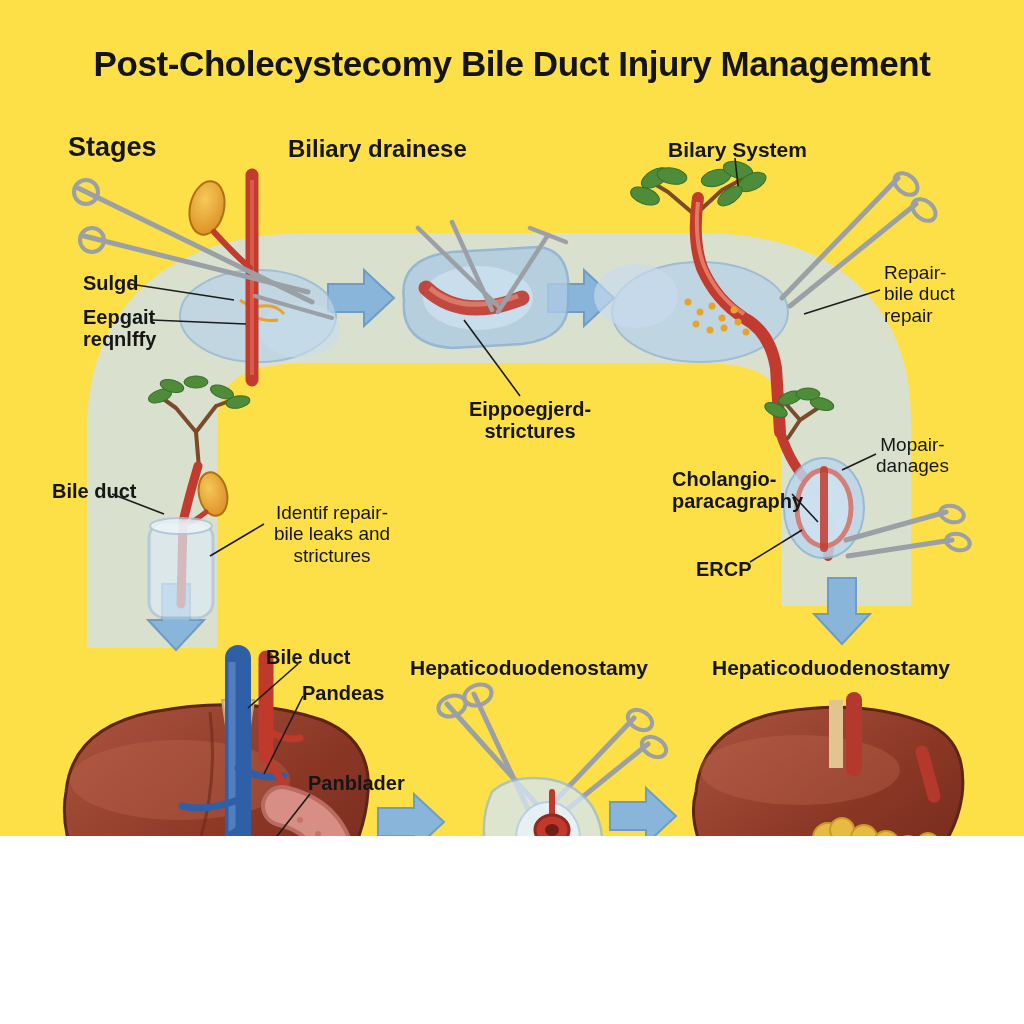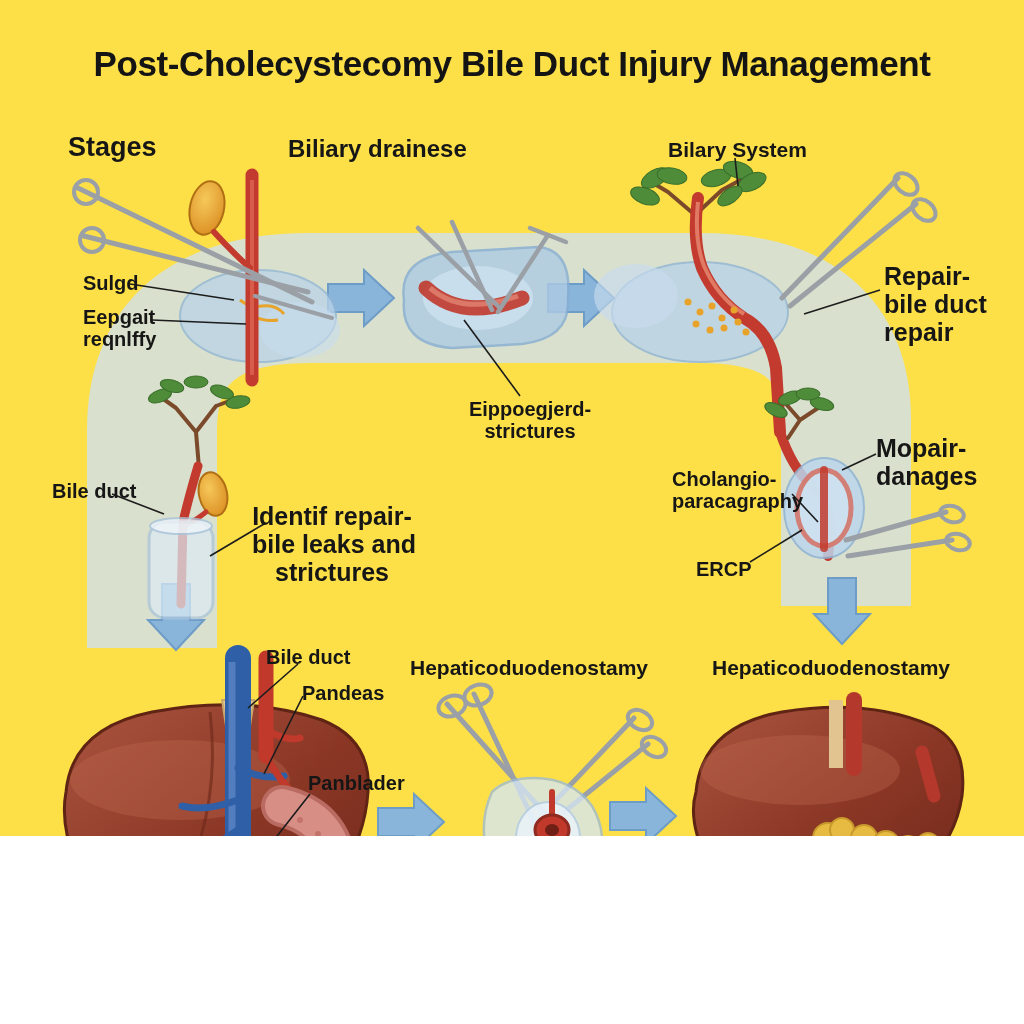--- a/index.html
+++ b/index.html
@@ -7,21 +7,21 @@
          font-family:"Liberation Sans",sans-serif;color:#161616;}
   #scene svg{position:absolute;left:0;top:0;}
   .title{position:absolute;left:0;top:44px;width:100%;text-align:center;margin:0;
          font-size:35px;font-weight:800;letter-spacing:-.4px;color:#141414;}
   .lbl{position:absolute;white-space:nowrap;line-height:1.12;}
   .lbl span{display:block;}
   .h1b{font-size:27px;font-weight:800;}
   .h2b{font-size:24px;font-weight:700;}
   .h3b{font-size:21px;font-weight:600;}
   .cap{font-size:20px;font-weight:600;}
-  .cap-s{font-size:25px;font-weight:700;}
+  .cap-s{font-size:19px;font-weight:400;}
   .center{text-align:center;}
   .arrow{fill:#8ab5da;stroke:#6d9cc7;stroke-width:2;}
   .instrument{stroke:#9aa0a6;stroke-linecap:round;fill:none;}
   .ring{fill:none;stroke:#9aa0a6;stroke-width:4;}
   .duct{stroke:#c23b2e;fill:none;stroke-linecap:round;}
   .pointer{stroke:#1c1c1c;stroke-width:1.6;}
   .leaf{fill:#4e8c3a;stroke:#3a6e2b;stroke-width:1;}
   .stem{stroke:#7a4a2b;stroke-width:4;fill:none;stroke-linecap:round;}
 </style>
 </head>
@@ -272,21 +272,21 @@
   <div class="lbl cap" style="left:52px;top:480px;">Bile duct</div>
   <div class="lbl cap" style="left:672px;top:468px;">
     <span>Cholangio-</span>
     <span>paracagraphy</span>
   </div>
   <div class="lbl cap-s center" style="left:252px;top:502px;width:160px;">
     <span>Identif repair-</span>
     <span>bile leaks and</span>
     <span>strictures</span>
   </div>
-  <div class="lbl cap-s" style="left:876px;top:434px;">
+  <div class="lbl cap-s" style="left:876px;top:434px;text-align:center;">
     <span>Mopair-</span>
     <span>danages</span>
   </div>
   <div class="lbl cap" style="left:696px;top:558px;font-weight:700;">ERCP</div>
 
   <div class="lbl cap" style="left:266px;top:646px;">Bile duct</div>
   <div class="lbl cap" style="left:302px;top:682px;">Pandeas</div>
   <div class="lbl cap" style="left:308px;top:772px;">Panblader</div>
   <div class="lbl cap" style="left:58px;top:940px;">Pancladeas</div>
 

